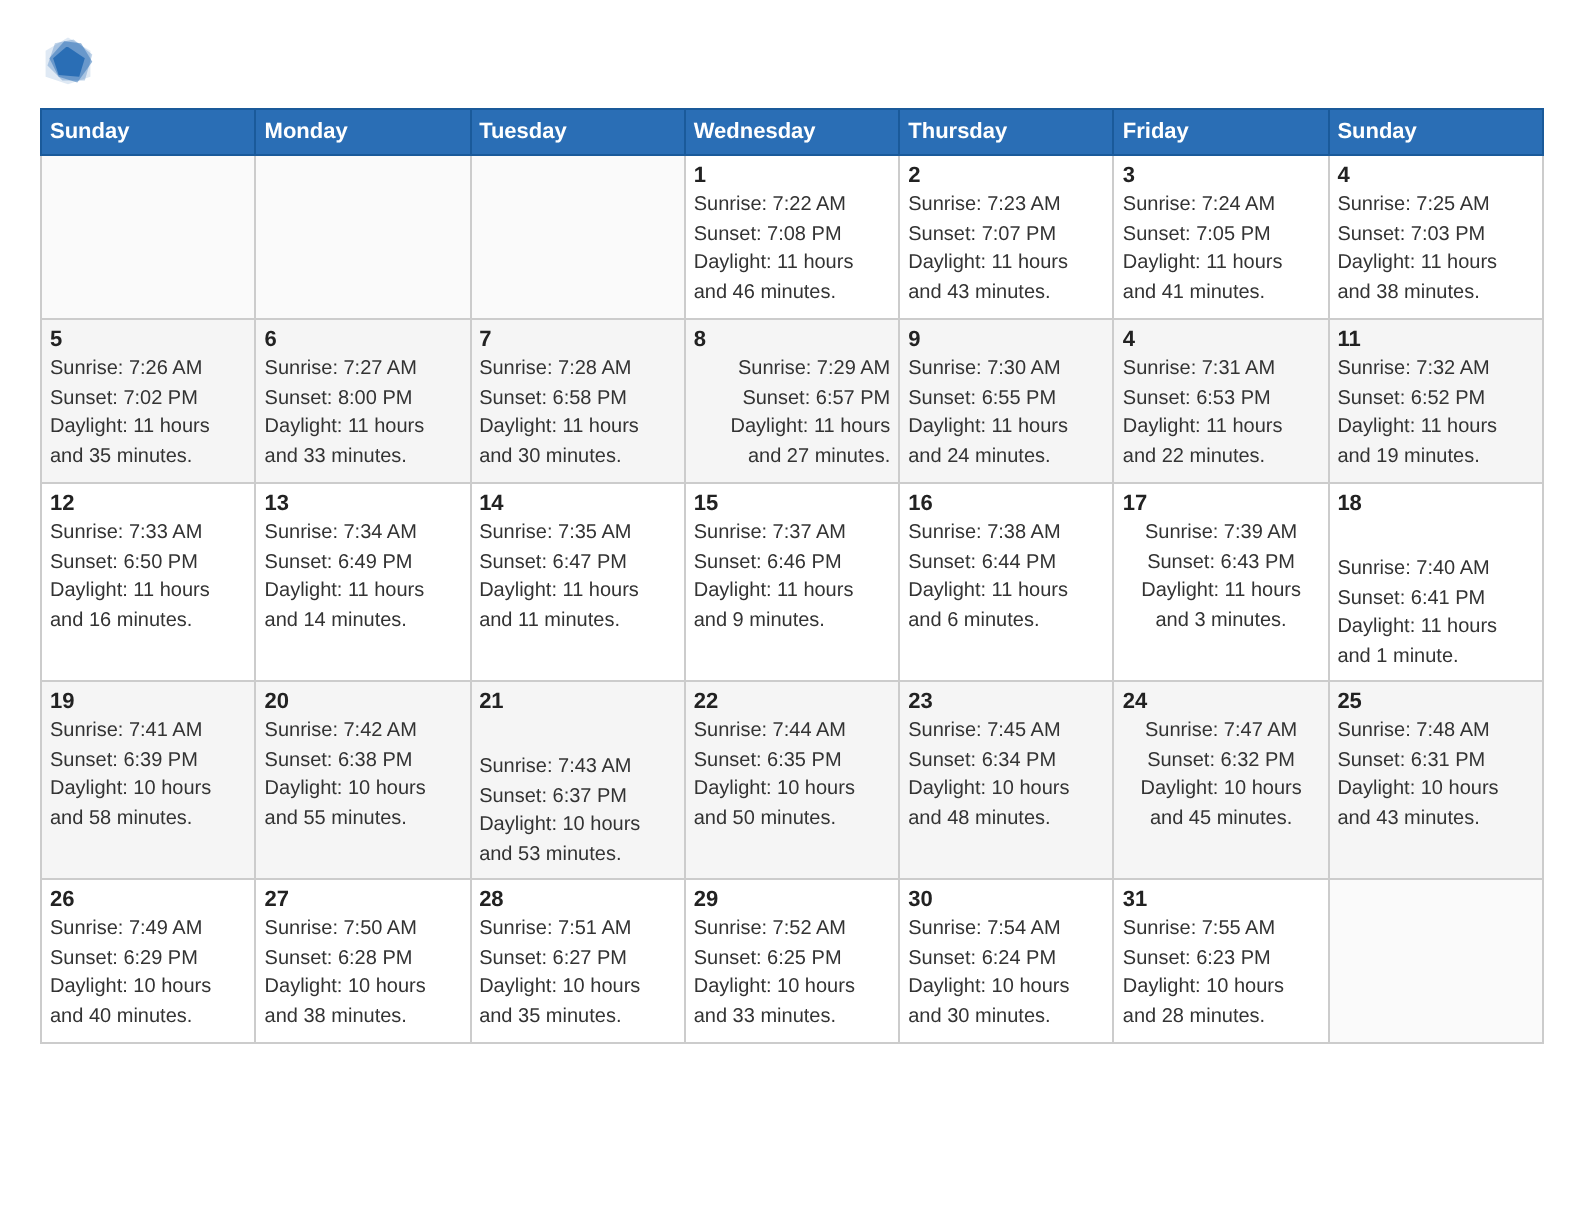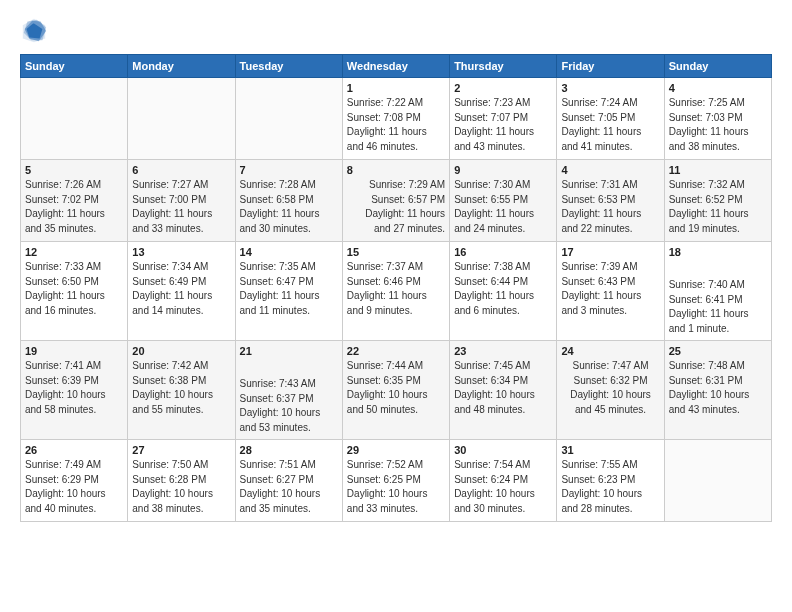--- a/index.html
+++ b/index.html
@@ -173,21 +173,21 @@
           <td>
             <span class="day-number">5</span>
             <div class="day-info" style="white-space: pre-line;">Sunrise: 7:26 AM
 Sunset: 7:02 PM
 Daylight: 11 hours
 and 35 minutes.</div>
           </td>
           <td>
             <span class="day-number">6</span>
             <div class="day-info" style="white-space: pre-line;">Sunrise: 7:27 AM
-Sunset: 7:00 PM
+Sunset: 8:00 PM
 Daylight: 11 hours
 and 33 minutes.</div>
           </td>
           <td>
             <span class="day-number">7</span>
             <div class="day-info" style="white-space: pre-line;">Sunrise: 7:28 AM
 Sunset: 6:58 PM
 Daylight: 11 hours
 and 30 minutes.</div>
           </td>
@@ -251,21 +251,21 @@
           </td>
           <td>
             <span class="day-number">16</span>
             <div class="day-info" style="white-space: pre-line;">Sunrise: 7:38 AM
 Sunset: 6:44 PM
 Daylight: 11 hours
 and 6 minutes.</div>
           </td>
           <td>
             <span class="day-number">17</span>
-            <div class="day-info" style="white-space: pre-line;">Sunrise: 7:39 AM
+            <div class="day-info" style="white-space: pre-line; text-align: center;">Sunrise: 7:39 AM
 Sunset: 6:43 PM
 Daylight: 11 hours
 and 3 minutes.</div>
           </td>
           <td>
             <span class="day-number">18</span>
             <div class="day-info" style="white-space: pre-line; margin-top: 20px;">Sunrise: 7:40 AM
 Sunset: 6:41 PM
 Daylight: 11 hours
 and 1 minute.</div>

